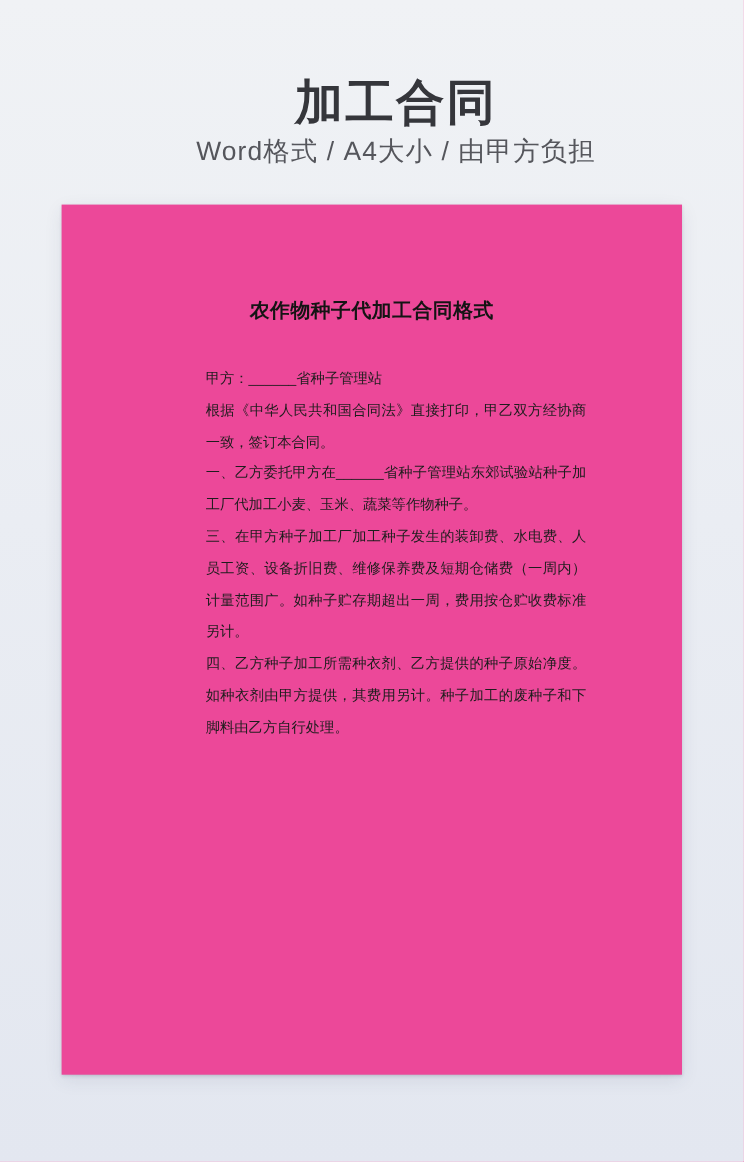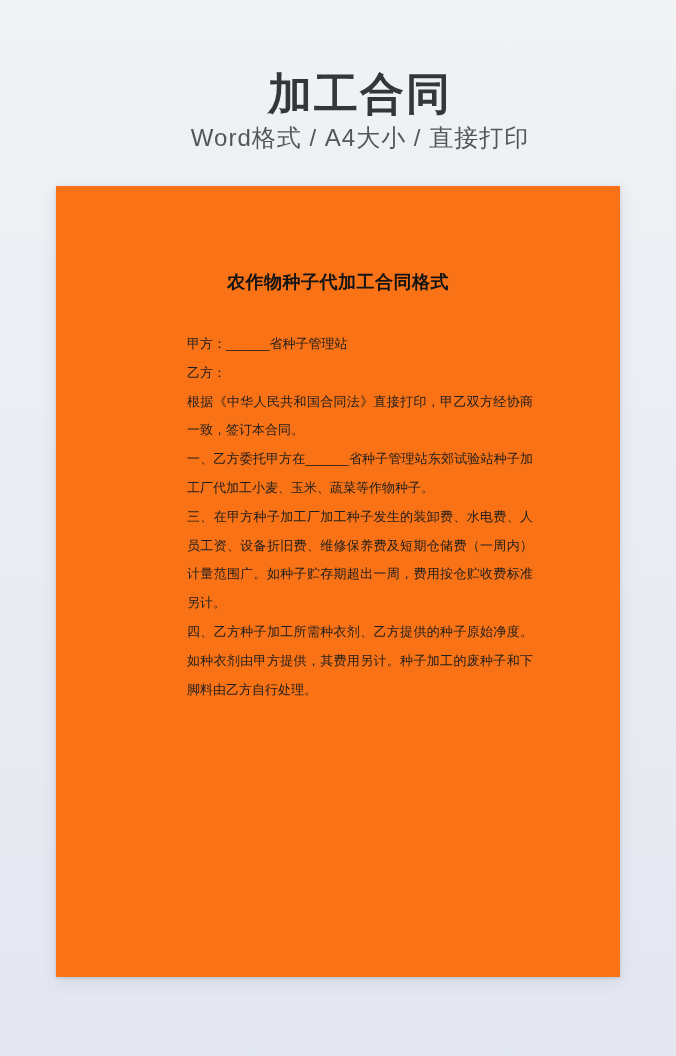--- a/index.html
+++ b/index.html
@@ -28,21 +28,21 @@
     font-size: 24px;
     line-height: 24px;
     font-weight: 400;
     color: #55565c;
     letter-spacing: 1px;
   }
   .doc-page {
     width: 564px;
     height: 791px;
     margin: 36px auto 0 auto;
-    background: #f97316;
+    background: #ec4899;
     box-shadow: 0 1px 3px rgba(45, 60, 90, 0.18), 0 5px 16px rgba(45, 60, 90, 0.10);
     padding: 82px 87px 0 87px;
   }
   .doc-title {
     margin: 0 0 34px 0;
     font-size: 18px;
     line-height: 28px;
     font-weight: 700;
     color: #141414;
     text-align: center;
@@ -56,26 +56,25 @@
     color: #1d1d1d;
     text-align: justify;
     word-break: break-all;
   }
 </style>
 </head>
 <body>
 
 <div class="poster-header">
   <h1 class="poster-title">加工合同</h1>
-  <div class="poster-subtitle">Word格式 / A4大小 / 直接打印</div>
+  <div class="poster-subtitle">Word格式 / A4大小 / 由甲方负担</div>
 </div>
 
 <div class="doc-page">
   <h2 class="doc-title">农作物种子代加工合同格式</h2>
   <div class="doc-body">
     <p>甲方：______省种子管理站</p>
-    <p>乙方：</p>
     <p>根据《中华人民共和国合同法》直接打印，甲乙双方经协商一致，签订本合同。</p>
     <p>一、乙方委托甲方在______省种子管理站东郊试验站种子加工厂代加工小麦、玉米、蔬菜等作物种子。</p>
     <p>三、在甲方种子加工厂加工种子发生的装卸费、水电费、人员工资、设备折旧费、维修保养费及短期仓储费（一周内）计量范围广。如种子贮存期超出一周，费用按仓贮收费标准另计。</p>
     <p>四、乙方种子加工所需种衣剂、乙方提供的种子原始净度。如种衣剂由甲方提供，其费用另计。种子加工的废种子和下脚料由乙方自行处理。</p>
   </div>
 </div>
 
 </body></html>

